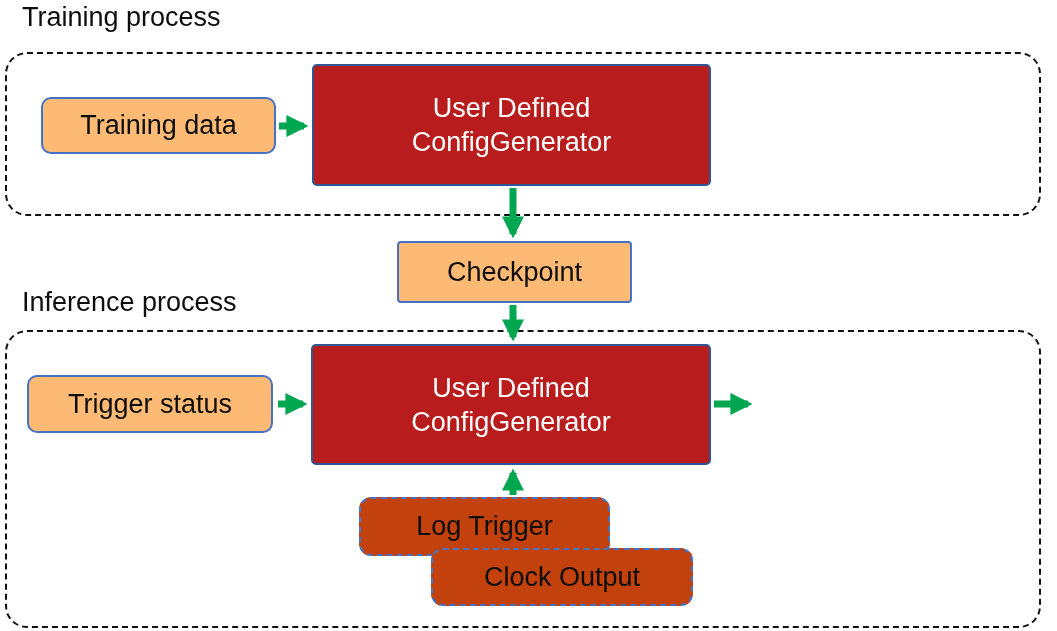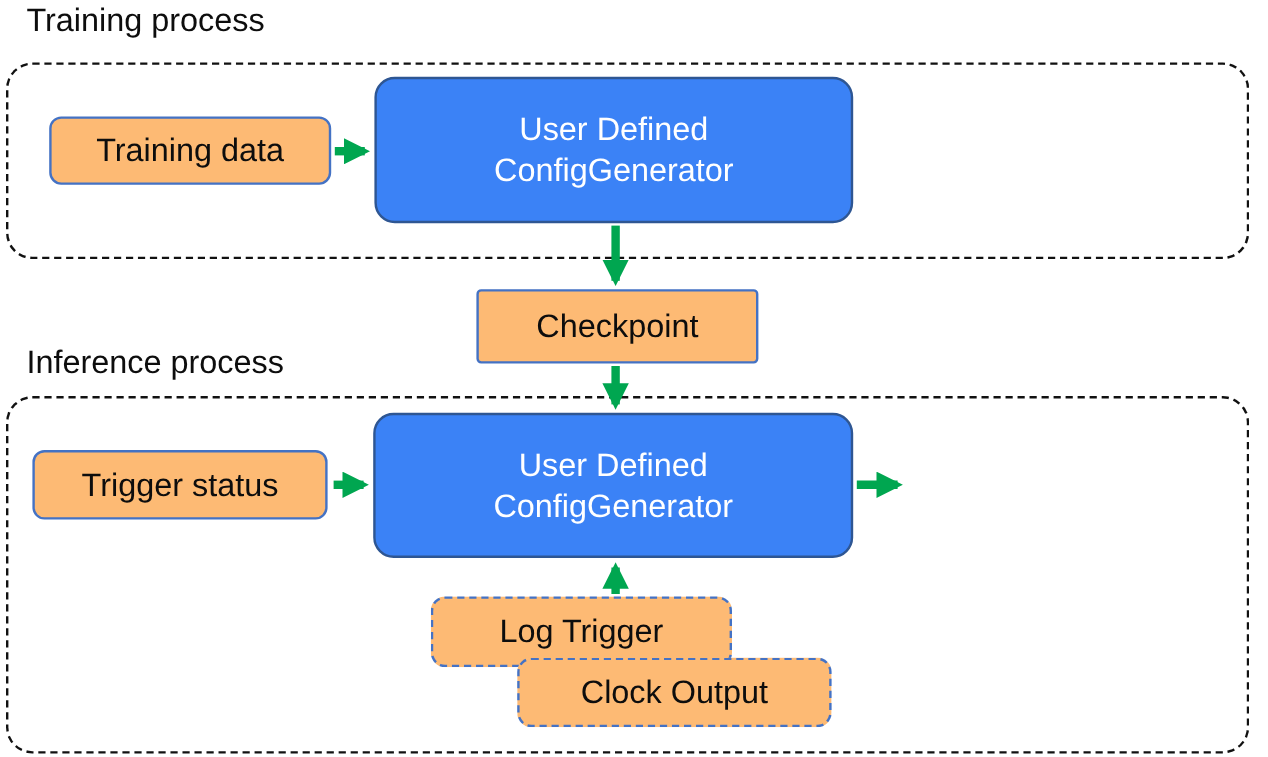--- a/index.html
+++ b/index.html
@@ -37,30 +37,30 @@
     color: #0d0d0d;
     background: #fdba74;
     box-sizing: border-box;
   }
   .io-node {
     border: 2px solid #4472C4;
     border-radius: 10px;
   }
   .generator-node {
     border: 2.5px solid #2E5693;
-    border-radius: 17px;
-    background: #3b82f6;
+    border-radius: 5px;
+    background: #b91c1c;
     color: #ffffff;
     flex-direction: column;
     line-height: 34px;
   }
   .trigger-node {
     border: 2px dashed #4472C4;
     border-radius: 12px;
-    background: #fdba74;
+    background: #c2410c;
   }
   .arrow-layer {
     position: absolute;
     left: 0;
     top: 0;
     pointer-events: none;
   }
 </style>
 </head>
 <body>

